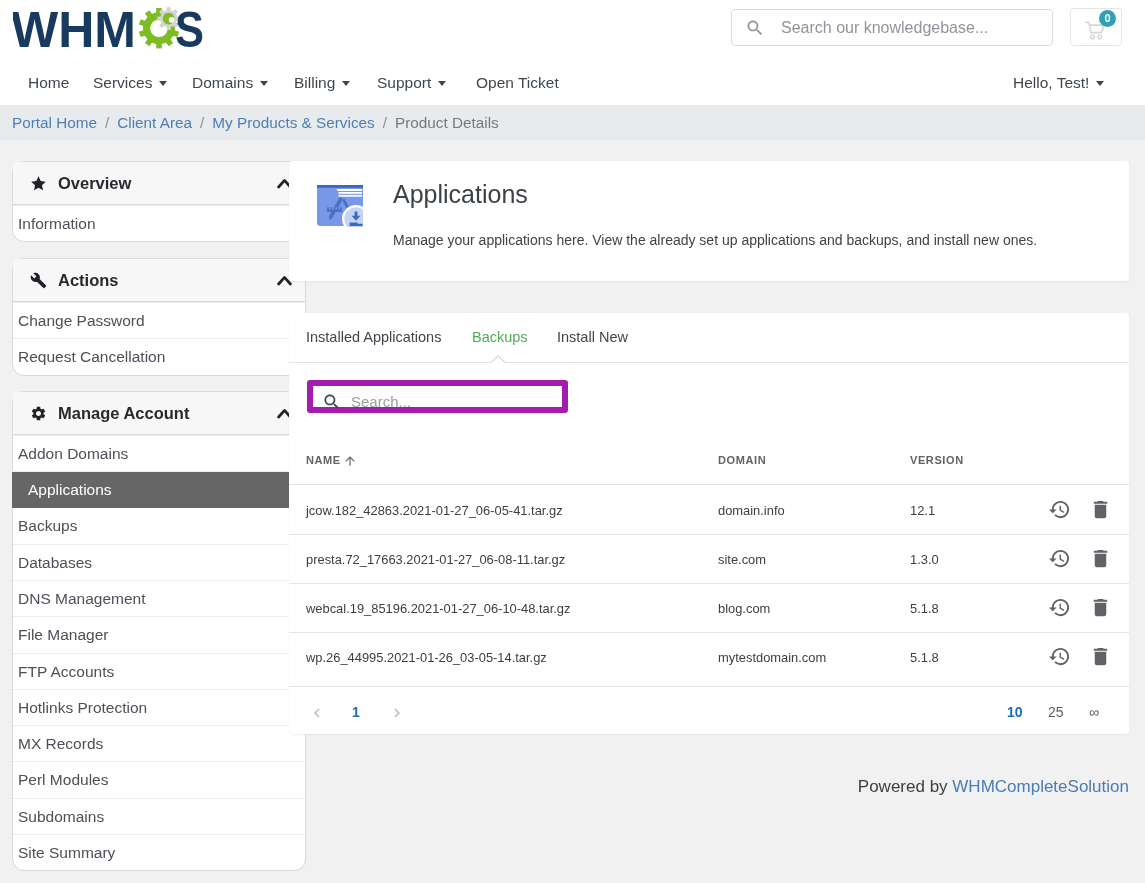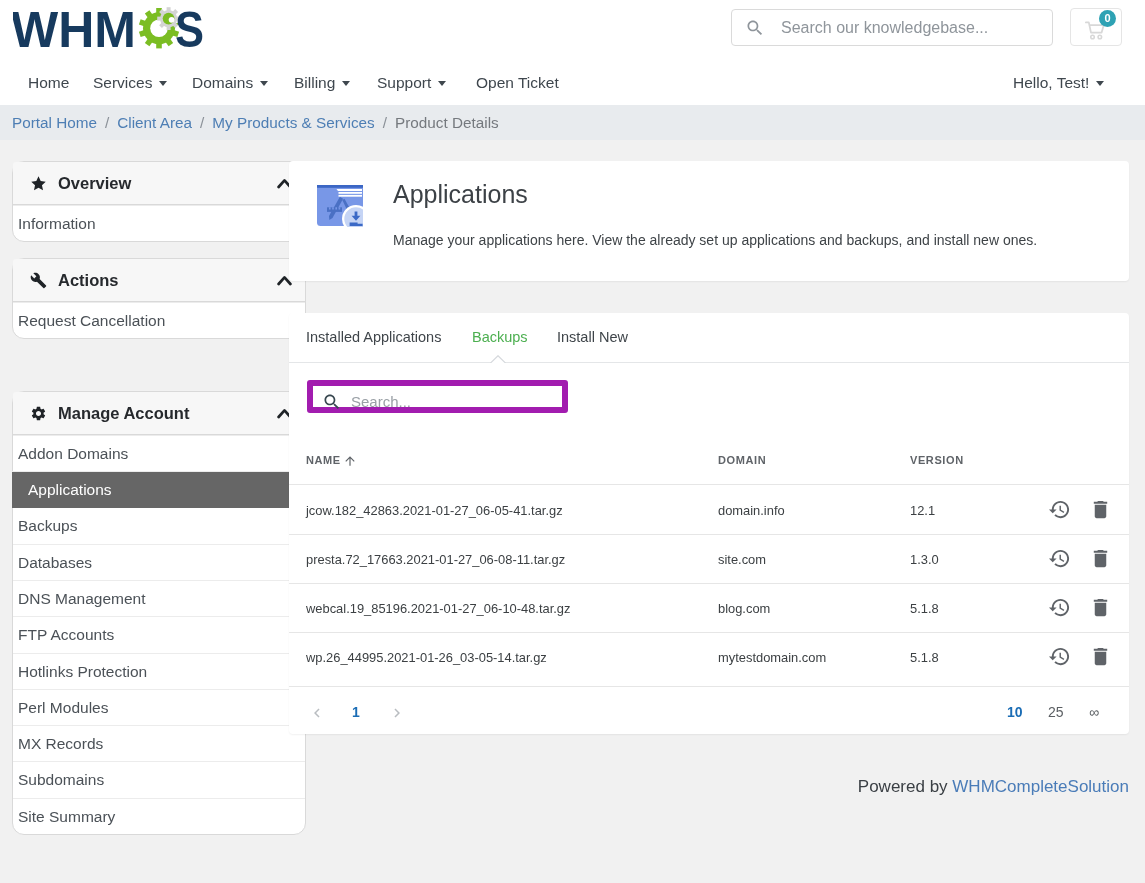--- a/index.html
+++ b/index.html
@@ -127,37 +127,39 @@
         <path d="M1.6 9 L7.5 2.4 L13.4 9" fill="none" stroke="#1f2327" stroke-width="2.7" stroke-linecap="round" stroke-linejoin="round"></path>
       </svg></div>
 <div class="pitem">Information</div>
 </div>
 <div class="panel" style="top:258px">
 <div class="phead"><svg class="ic" width="17" height="17" viewBox="0 0 24 24" fill="#1f2327">
         <path d="M22.7 19l-9.1-9.1c.9-2.3.4-5-1.5-6.9-2-2-5-2.4-7.4-1.3L9 6 6 9 1.6 4.7C.4 7.1.9 10.1 2.9 12.1c1.9 1.9 4.6 2.4 6.9 1.5l9.1 9.1c.4.4 1 .4 1.4 0l2.3-2.3c.5-.4.5-1.1.1-1.4z"></path>
       </svg>Actions<svg class="ch" width="15" height="11" viewBox="0 0 15 11">
         <path d="M1.6 9 L7.5 2.4 L13.4 9" fill="none" stroke="#1f2327" stroke-width="2.7" stroke-linecap="round" stroke-linejoin="round"></path>
       </svg></div>
+<div class="pitem">Change Password</div>
 <div class="pitem">Request Cancellation</div>
 </div>
 <div class="panel p3" style="top:391px">
 <div class="phead"><svg class="ic" width="17" height="17" viewBox="0 0 24 24" fill="#1f2327">
         <path d="M19.14 12.94c.04-.3.06-.61.06-.94 0-.32-.02-.64-.07-.94l2.03-1.58c.18-.14.23-.41.12-.61l-1.92-3.32c-.12-.22-.37-.29-.59-.22l-2.39.96c-.5-.38-1.03-.7-1.62-.94l-.36-2.54c-.04-.24-.24-.41-.48-.41h-3.84c-.24 0-.43.17-.47.41l-.36 2.54c-.59.24-1.13.57-1.62.94l-2.39-.96c-.22-.08-.47 0-.59.22L2.74 8.87c-.12.21-.08.47.12.61l2.03 1.58c-.05.3-.09.63-.09.94s.02.64.07.94l-2.03 1.58c-.18.14-.23.41-.12.61l1.92 3.32c.12.22.37.29.59.22l2.39-.96c.5.38 1.03.7 1.62.94l.36 2.54c.05.24.24.41.48.41h3.84c.24 0 .44-.17.47-.41l.36-2.54c.59-.24 1.13-.56 1.62-.94l2.39.96c.22.08.47 0 .59-.22l1.92-3.32c.12-.22.07-.47-.12-.61l-2.01-1.58zM12 15.6c-1.98 0-3.6-1.62-3.6-3.6s1.62-3.6 3.6-3.6 3.6 1.62 3.6 3.6-1.62 3.6-3.6 3.6z"></path>
       </svg>Manage Account<svg class="ch" width="15" height="11" viewBox="0 0 15 11">
         <path d="M1.6 9 L7.5 2.4 L13.4 9" fill="none" stroke="#1f2327" stroke-width="2.7" stroke-linecap="round" stroke-linejoin="round"></path>
       </svg></div>
 <div class="pitem">Addon Domains</div>
 <div class="pitem sel">Applications</div>
 <div class="pitem" style="border-top:none">Backups</div>
 <div class="pitem">Databases</div>
 <div class="pitem">DNS Management</div>
+<div class="pitem">File Manager</div>
 <div class="pitem">FTP Accounts</div>
 <div class="pitem">Hotlinks Protection</div>
+<div class="pitem">MX Records</div>
 <div class="pitem">Perl Modules</div>
-<div class="pitem">MX Records</div>
 <div class="pitem">Subdomains</div>
 <div class="pitem">Site Summary</div>
 </div>
 
 <div class="card" id="card1"></div>
 <div class="abs" style="left:317px;top:185px"><svg width="46" height="42" viewBox="0 0 46 42">
 <rect x="0" y="0" width="46" height="41" rx="3.5" fill="#7897e7"></rect>
 <path d="M0 3.5 A3.5 3.5 0 0 1 3.5 0 H42.5 A3.5 3.5 0 0 1 46 3.5 V2.6 H0 Z" fill="#3b66c4"></path>
 <rect x="0" y="0" width="46" height="2.6" fill="#3b66c4"></rect>
 <g fill="#ffffff">

